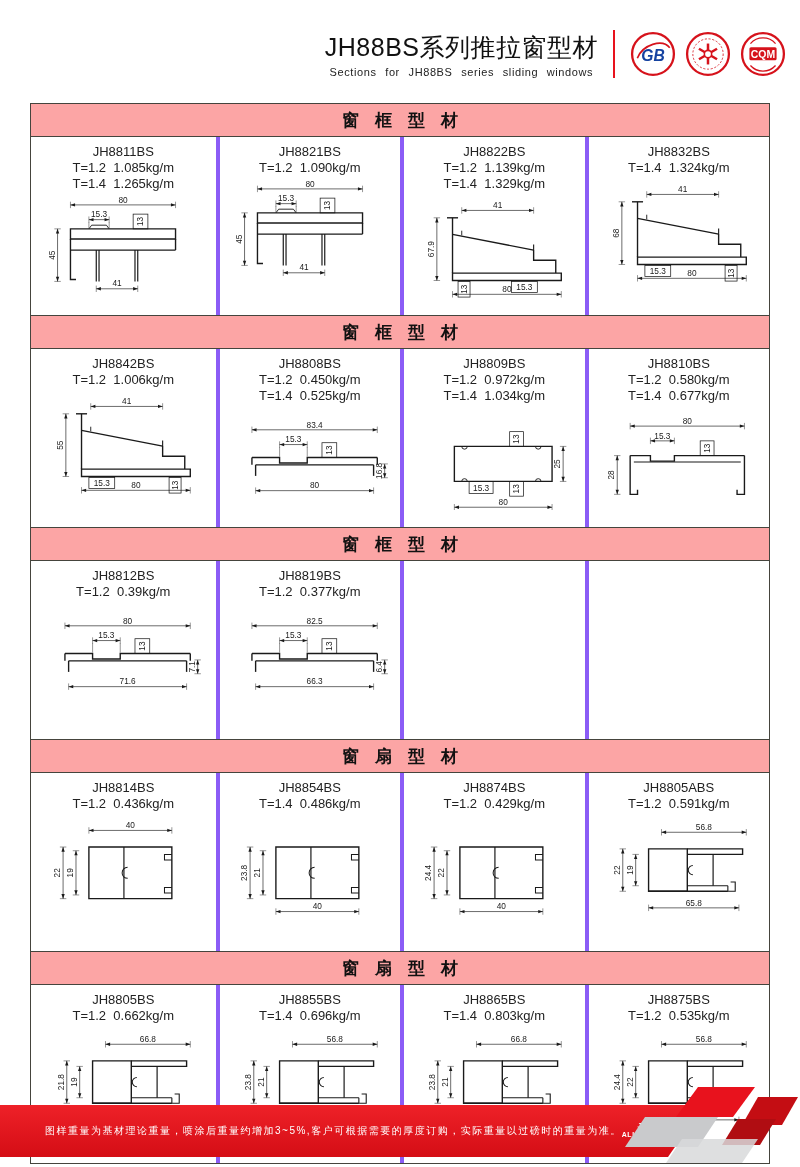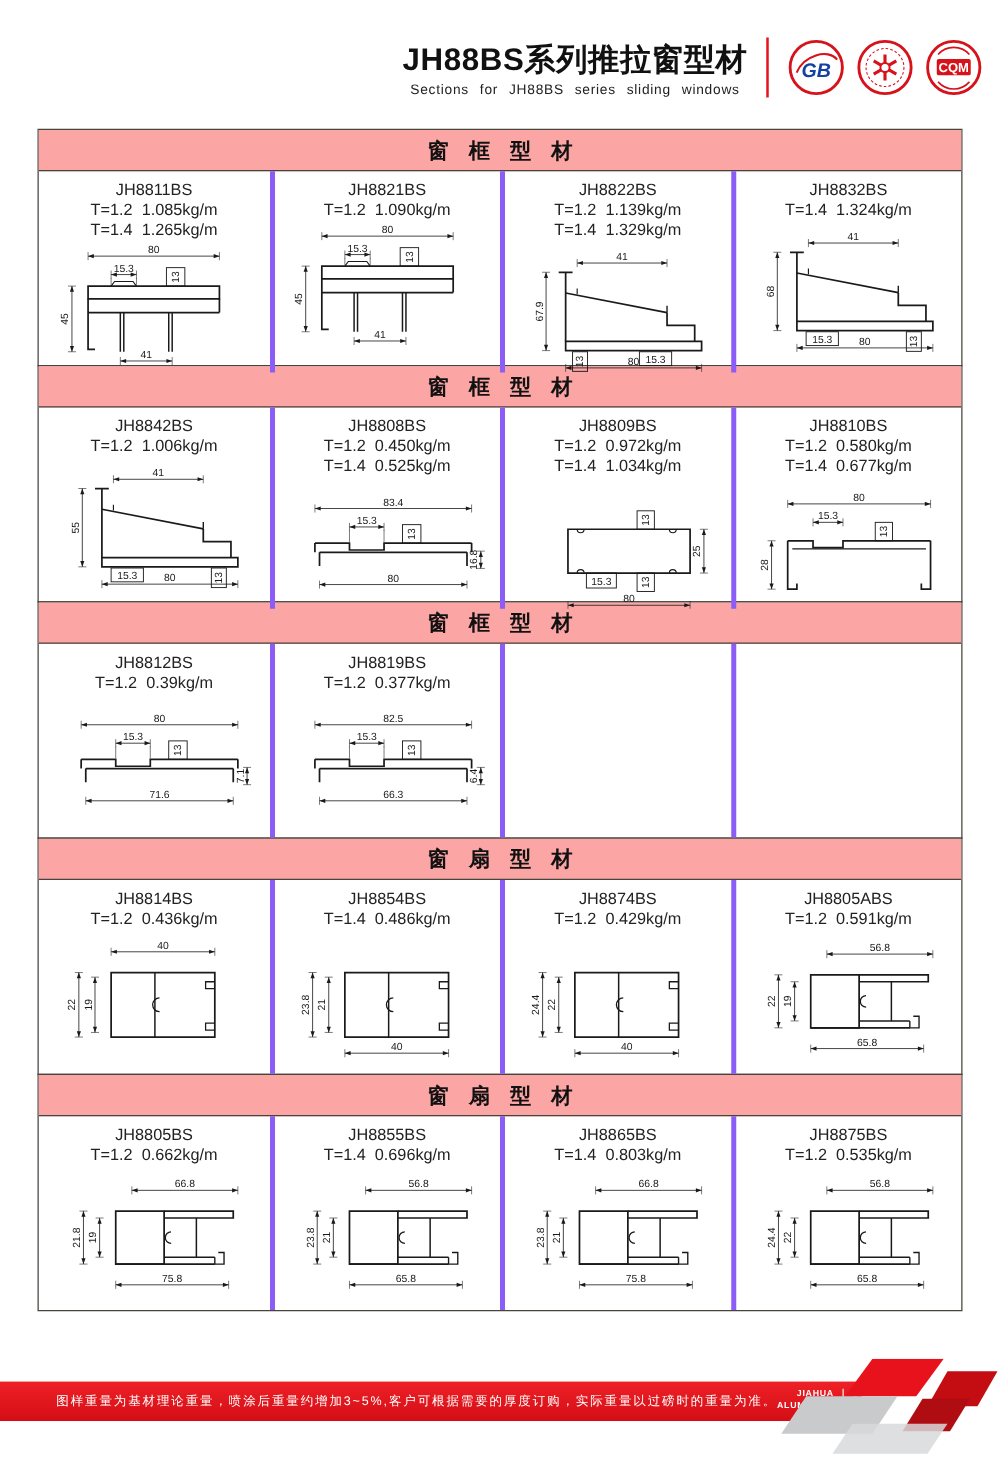--- a/index.html
+++ b/index.html
@@ -1,43 +1,43 @@
 <!DOCTYPE html>
 <html><head>
 <meta charset="utf-8">
 <style>
   *{margin:0;padding:0;box-sizing:border-box}
   html,body{width:800px;height:1167px;background:#fff;font-family:"Liberation Sans",sans-serif;position:relative;overflow:hidden}
 
   
   .page-header{display:flex;justify-content:flex-end;align-items:center;gap:15px;padding:22px 14px 6px 0;height:92px}
   .header-text{text-align:center}
-  .header-title{font-size:25px;font-weight:bold;color:#111;letter-spacing:.5px}
+  .header-title{font-size:25px;font-weight:normal;color:#111;letter-spacing:.5px}
   .header-subtitle{font-size:11px;color:#222;letter-spacing:.6px;word-spacing:5px;margin-top:2px}
   .header-divider{width:2px;height:48px;background:#e8121d}
   .logos{display:flex;gap:9px;}
   .logo{width:46px;height:46px}
 
   
   .catalog{margin:11px 30px 0}
   .profile-section{border:1px solid #45443d}
   .profile-section + .profile-section{margin-top:-1px}
   .section-header{background:#fca5a5;border-bottom:1px solid #45443d;text-align:center;padding:5px 0 4px}
   .section-header span{font-size:17px;font-weight:bold;color:#111;letter-spacing:16px;padding-left:16px}
-  .section-grid{display:grid;grid-template-columns:1fr 1fr 1fr 1fr;height:155px}
+  .section-grid{display:grid;grid-template-columns:1fr 1fr 1fr 1fr;height:178px}
   .profile-cell{border-left:4px solid #8b5cf6;padding-top:7px;display:flex;flex-direction:column;align-items:center}
   .profile-cell:first-child{border-left:none}
   .profile-code{font-size:13px;color:#222}
   .profile-spec{font-size:13px;color:#222;margin-top:1px}
   .profile-spec:empty{display:none}
   .profile-drawing{width:178px;height:106px;margin-top:1px}
 
   
   .page-footer{position:absolute;left:0;bottom:0;width:100%;height:80px}
-  .footer-bar{position:absolute;left:0;top:18px;height:32px;width:100%;
+  .footer-bar{position:absolute;left:0;top:18px;height:52px;width:100%;
     background:linear-gradient(180deg,#ee2128,#d40d15);
     clip-path:polygon(0 0,88% 0,83.5% 100%,0 100%);
     display:flex;align-items:center;z-index:1}
   .footer-note{color:#fff;font-size:10px;letter-spacing:1.5px;padding-left:45px;white-space:nowrap}
   .footer-brand{margin-left:auto;margin-right:152px;display:flex;align-items:center;gap:7px;color:#fff}
   .brand-lines{text-align:right;font-size:7px;line-height:1.25;letter-spacing:.6px;font-weight:bold}
   .brand-sep{width:1px;height:20px;background:#fff;opacity:.9}
   .page-number{font-size:20px;font-weight:bold}
   .footer-shapes{position:absolute;right:0;top:0;width:210px;height:80px;z-index:2}
 </style>

